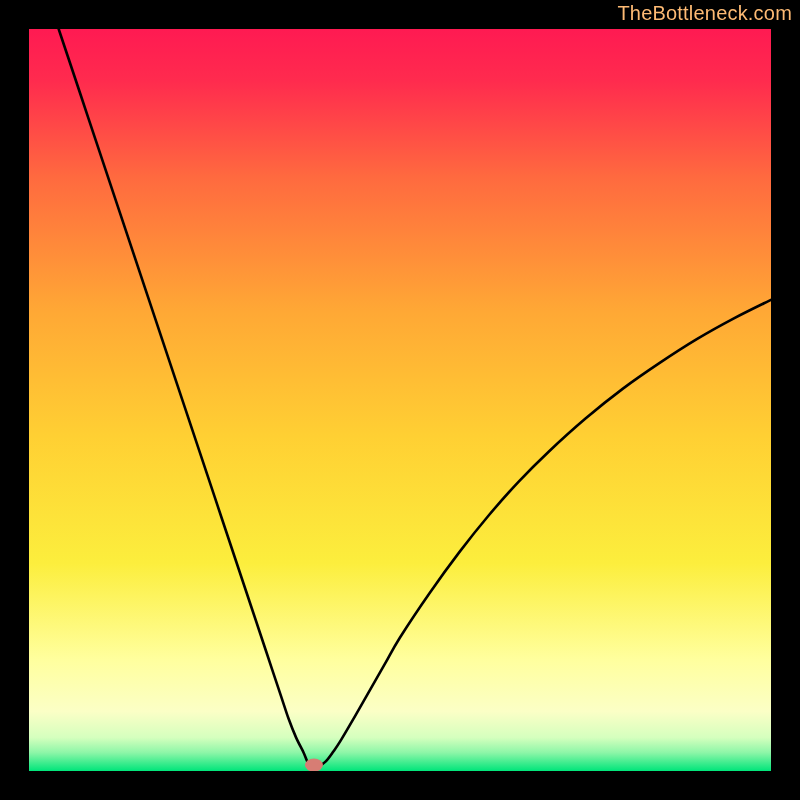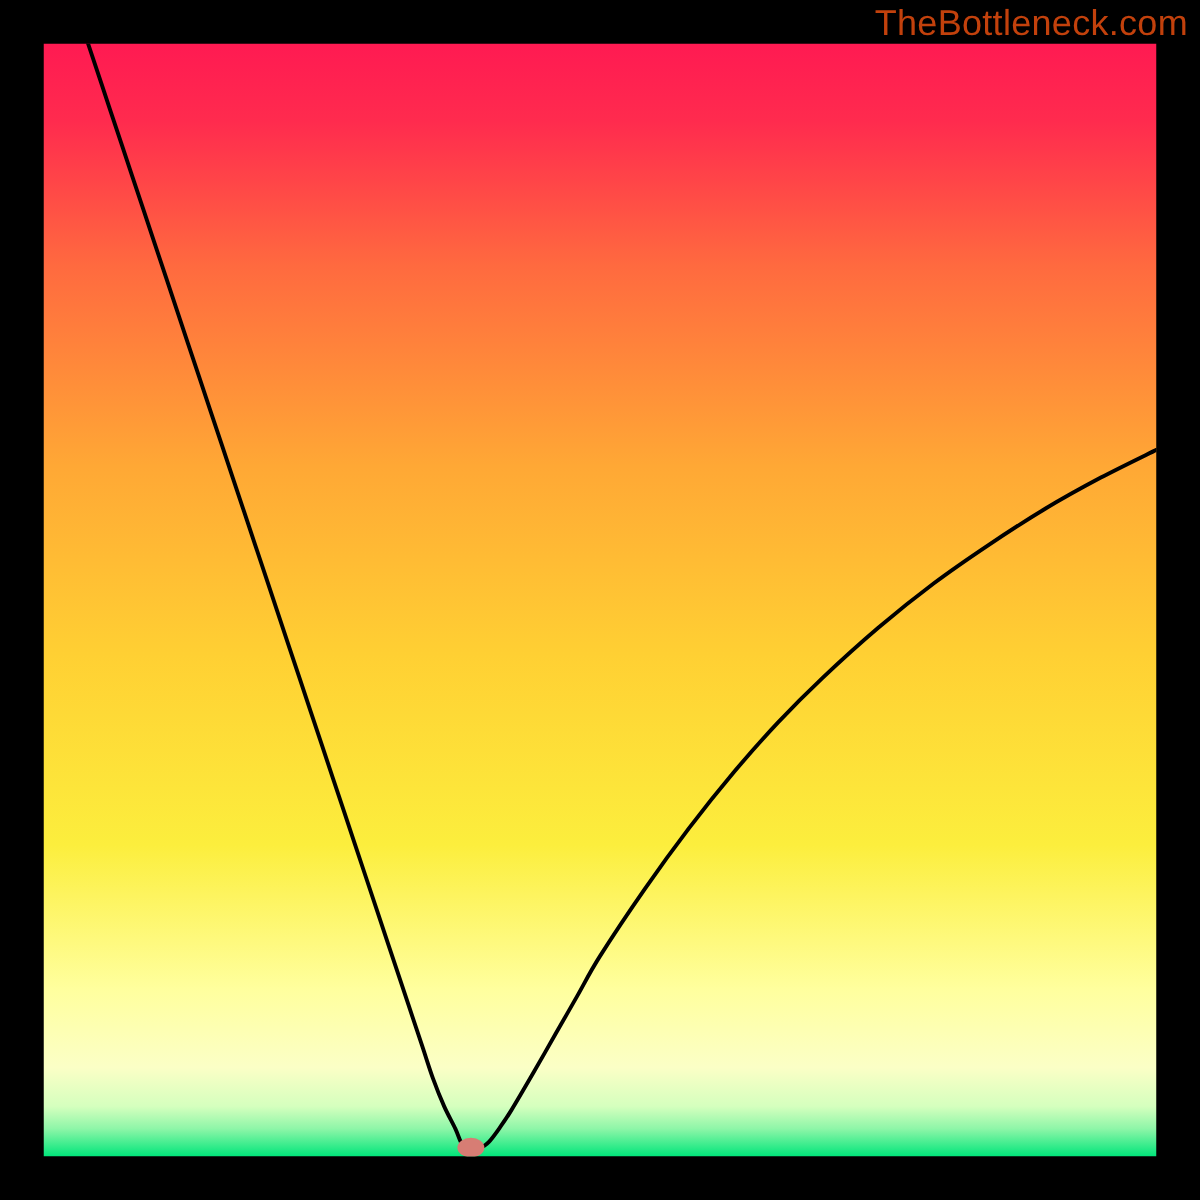--- a/index.html
+++ b/index.html
@@ -15,22 +15,22 @@
     position: relative;
     width: 800px;
     height: 800px;
     background: #000000;
     box-sizing: border-box;
   }
   .watermark {
     position: absolute;
     top: 2px;
     right: 8px;
-    color: #c2410c;
-    font-size: 24px;
+    color: #fdba74;
+    font-size: 20px;
     letter-spacing: 0.2px;
     font-weight: 500;
     z-index: 10;
   }
   .plot-area {
     position: absolute;
     left: 29px;
     top: 29px;
     width: 742px;
     height: 742px;

